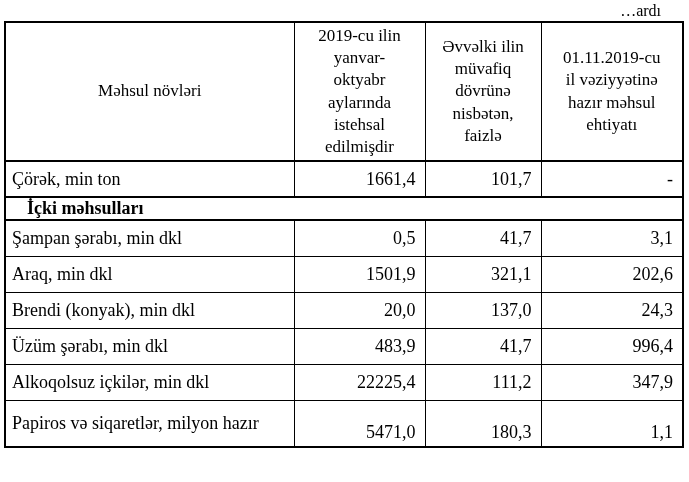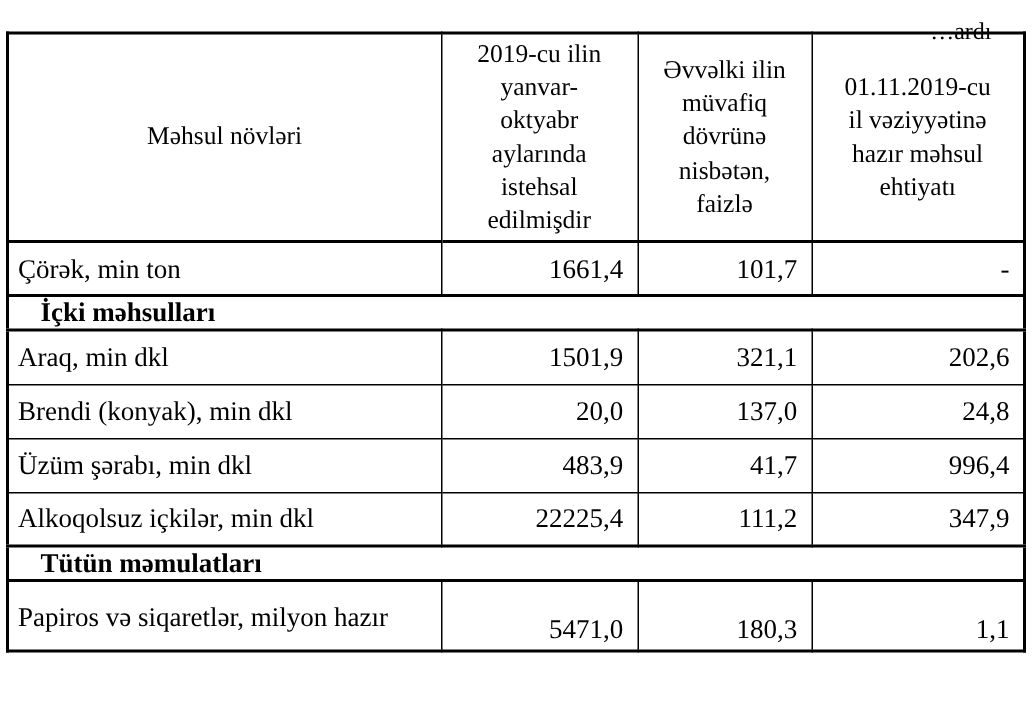--- a/index.html
+++ b/index.html
@@ -6,21 +6,21 @@
   html, body {
     width: 689px; height: 482px;
     background: #ffffff;
     font-family: "Liberation Serif", "DejaVu Serif", serif;
     color: #000000;
     overflow: hidden;
   }
   .page { position: relative; width: 689px; height: 482px; }
   .continuation {
     position: absolute;
-    top: 12px; right: 28px;
+    top: 1px; right: 28px;
     font-size: 16px;
     line-height: 19px;
   }
   table.product-table {
     position: absolute;
     left: 4px; top: 21px;
     width: 678px;
     border-collapse: collapse;
     table-layout: fixed;
     border: 2px solid #000000;
@@ -93,54 +93,57 @@
         <td class="label-cell">Çörək, min ton</td>
         <td class="num-cell">1661,4</td>
         <td class="num-cell">101,7</td>
         <td class="num-cell">-</td>
       </tr>
 
       <tr class="section-row">
         <td colspan="4">İçki məhsulları</td>
       </tr>
 
+      <tr class="data-row">
+        <td class="label-cell">Şampan şərabı, min dkl</td>
+        <td class="num-cell">0,5</td>
+        <td class="num-cell">41,7</td>
+        <td class="num-cell">3,1</td>
+      </tr>
 
       <tr class="data-row">
         <td class="label-cell">Araq, min dkl</td>
         <td class="num-cell">1501,9</td>
         <td class="num-cell">321,1</td>
         <td class="num-cell">202,6</td>
       </tr>
 
       <tr class="data-row">
         <td class="label-cell">Brendi (konyak), min dkl</td>
         <td class="num-cell">20,0</td>
         <td class="num-cell">137,0</td>
-        <td class="num-cell">24,8</td>
+        <td class="num-cell">24,3</td>
       </tr>
 
       <tr class="data-row">
         <td class="label-cell">Üzüm şərabı, min dkl</td>
         <td class="num-cell">483,9</td>
         <td class="num-cell">41,7</td>
         <td class="num-cell">996,4</td>
       </tr>
 
 
 
       <tr class="data-row">
         <td class="label-cell">Alkoqolsuz içkilər, min dkl</td>
         <td class="num-cell">22225,4</td>
         <td class="num-cell">111,2</td>
         <td class="num-cell">347,9</td>
       </tr>
 
-      <tr class="section-row">
-        <td colspan="4">Tütün məmulatları</td>
-      </tr>
 
 
       <tr class="data-row tall-row">
         <td class="label-cell">Papiros və siqaretlər, milyon hazır</td>
         <td class="num-cell">5471,0</td>
         <td class="num-cell">180,3</td>
         <td class="num-cell">1,1</td>
       </tr>
     </tbody>
   </table>

